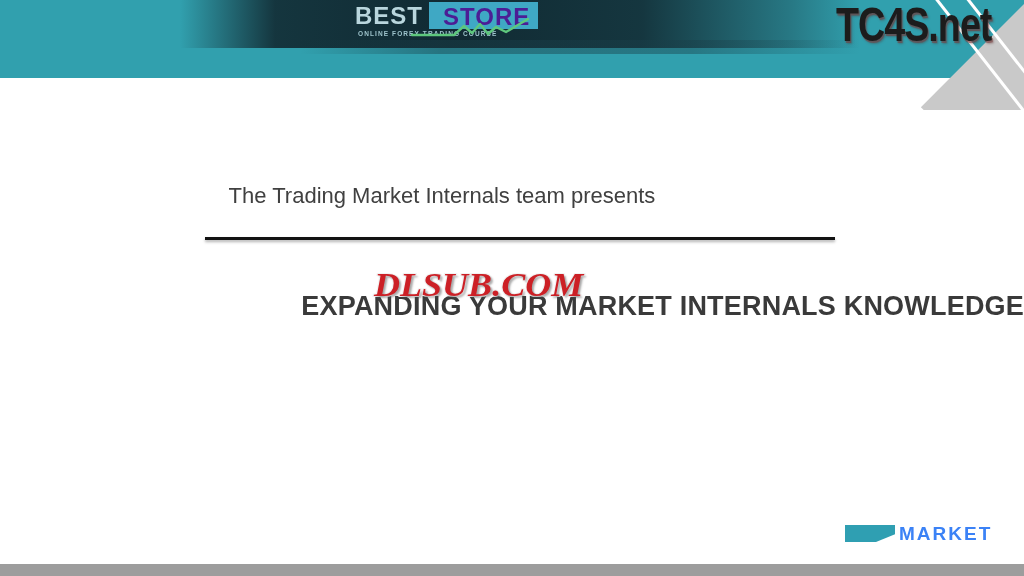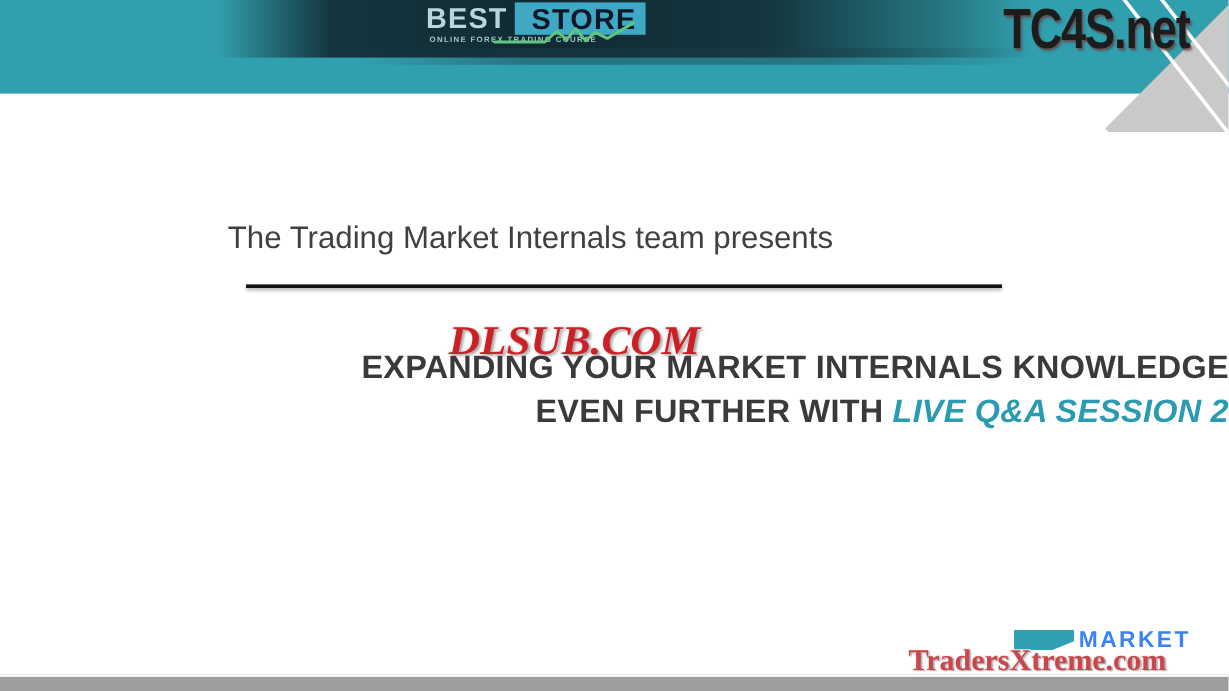--- a/index.html
+++ b/index.html
@@ -101,21 +101,21 @@
   .bfs-storebox {
     background: #3fa8c4;
     padding: 1px 8px 2px 14px;
     margin-left: -2px;
   }
   .bfs-store {
     font-family: "Liberation Sans", sans-serif;
     font-weight: bold;
     font-size: 24px;
     letter-spacing: 1px;
-    color: #0f172a;
+    color: #4c1d95;
   }
   .bfs-tag {
     position: absolute;
     left: 3px; top: 28px;
     font-size: 6.5px;
     letter-spacing: 1.1px;
     font-weight: bold;
     color: #9ec4cc;
   }
   .bfs-chart {
@@ -139,21 +139,21 @@
     text-shadow: 1px 1px 0 rgba(120,60,60,0.55),
                  2px 2px 2px rgba(90,40,40,0.35);
   }
 
   
   .presents {
     position: absolute;
     left: 0; top: 183px;
     width: 884px;
     text-align: center;
-    font-size: 26px;
+    font-size: 22px;
     color: #404040;
     font-family: "Liberation Sans", sans-serif;
   }
   .rule {
     position: absolute;
     left: 205px; top: 237px;
     width: 630px; height: 3px;
     background: #121212;
     box-shadow: 0 2px 3px rgba(0,0,0,0.30);
   }
@@ -267,27 +267,25 @@
   </div>
 
   <div class="tc4s">TC4S.net</div>
 
   <div class="presents">The Trading Market Internals team presents</div>
 
   <div class="rule"></div>
 
   <div class="title-block">
     <div>EXPANDING YOUR MARKET INTERNALS KNOWLEDGE</div>
-    <div><span>EVEN FURTHER WITH </span><span class="title-accent">LIVE Q&amp;A SESSION 2</span></div>
   </div>
 
   <div class="dlsub">DLSUB.COM</div>
 
   <div class="market-logo">
     <div class="market-flag"></div>
     <div class="market-word">MARKET</div>
   </div>
 
-  <div class="txtreme">TradersXtreme.com</div>
 
   <div class="bottom-strip"></div>
 
 </div>
 
 </body></html>

